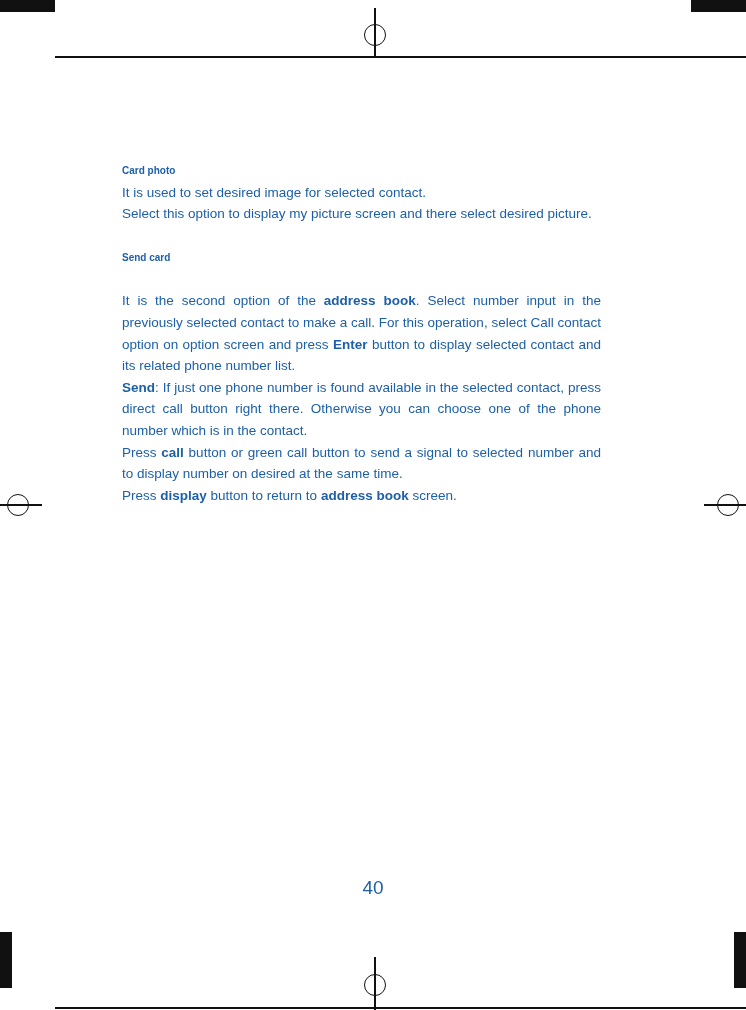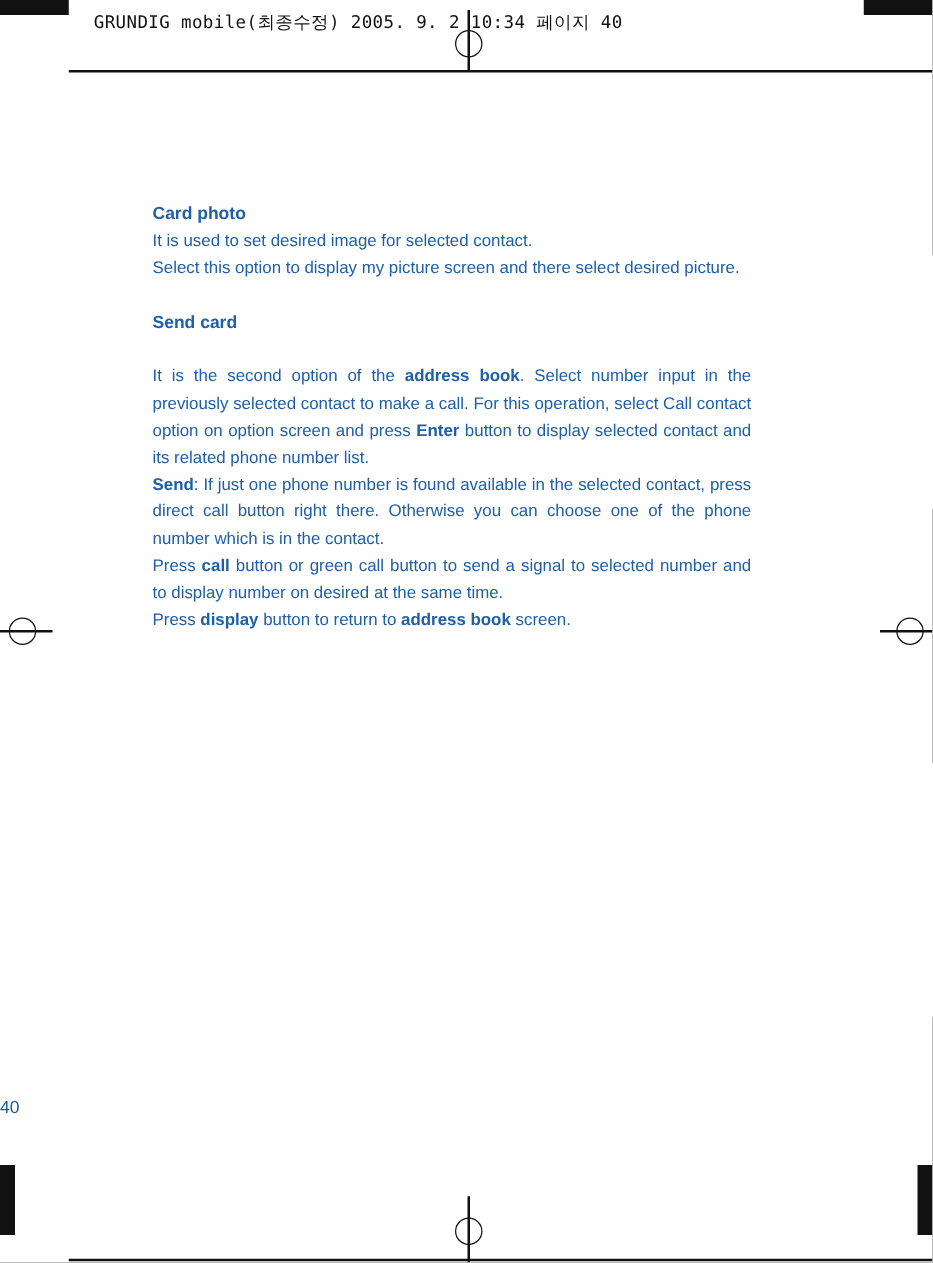--- a/index.html
+++ b/index.html
@@ -68,45 +68,44 @@
     left: 122px;
     top: 160px;
     width: 479px;
     color: var(--text-blue, #1d5fa8);
     font-size: 13.5px;
     line-height: 21.6px;
   }
   .doc-section { margin: 0 0 22px 0; }
   .doc-heading {
     margin: 0;
-    font-size: 14px;
+    font-size: 10px;
     font-weight: bold;
     line-height: 21.6px;
   }
   .doc-paragraph {
     margin: 0;
     text-align: justify;
   }
   .doc-paragraph .bold { font-weight: bold; }
   .page-number {
     position: absolute;
     left: 0;
     right: 0;
     top: 877px;
-    text-align: left;
+    text-align: center;
     color: var(--text-blue, #1d5fa8);
-    font-size: 14px;
+    font-size: 19px;
   }
 </style>
 </head>
 <body>
 
 <div class="sheet">
 
-  <div class="proof-header">GRUNDIG mobile(최종수정)  2005. 9. 2 10:34 페이지 40</div>
   <div class="header-rule"></div>
   <div class="bottom-rule"></div>
 
   <div class="crop-bar bar-top-left"></div>
   <div class="crop-bar bar-top-right"></div>
   <div class="crop-bar bar-bottom-left"></div>
   <div class="crop-bar bar-bottom-right"></div>
 
   <div class="reg-line vline-top"></div>
   <div class="reg-circle circle-top"></div>

